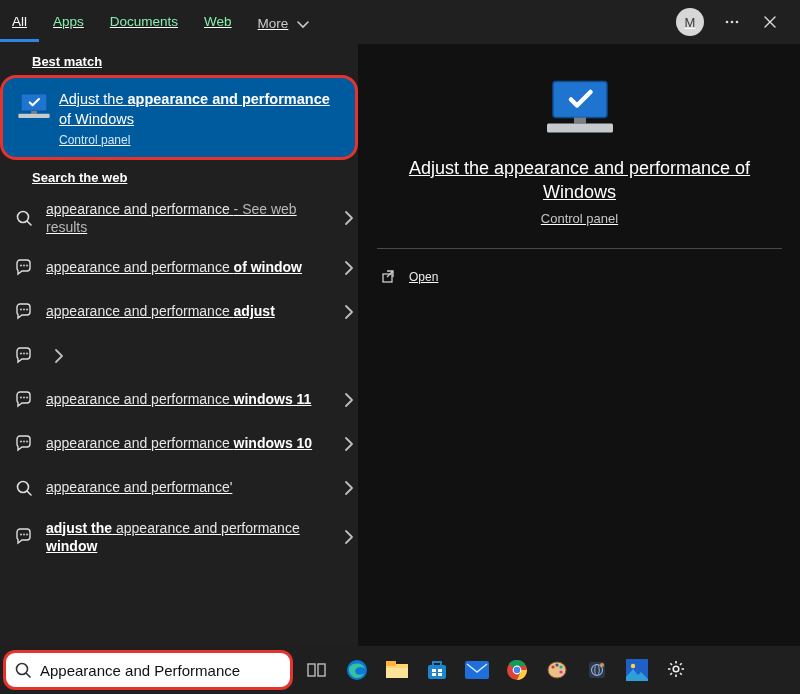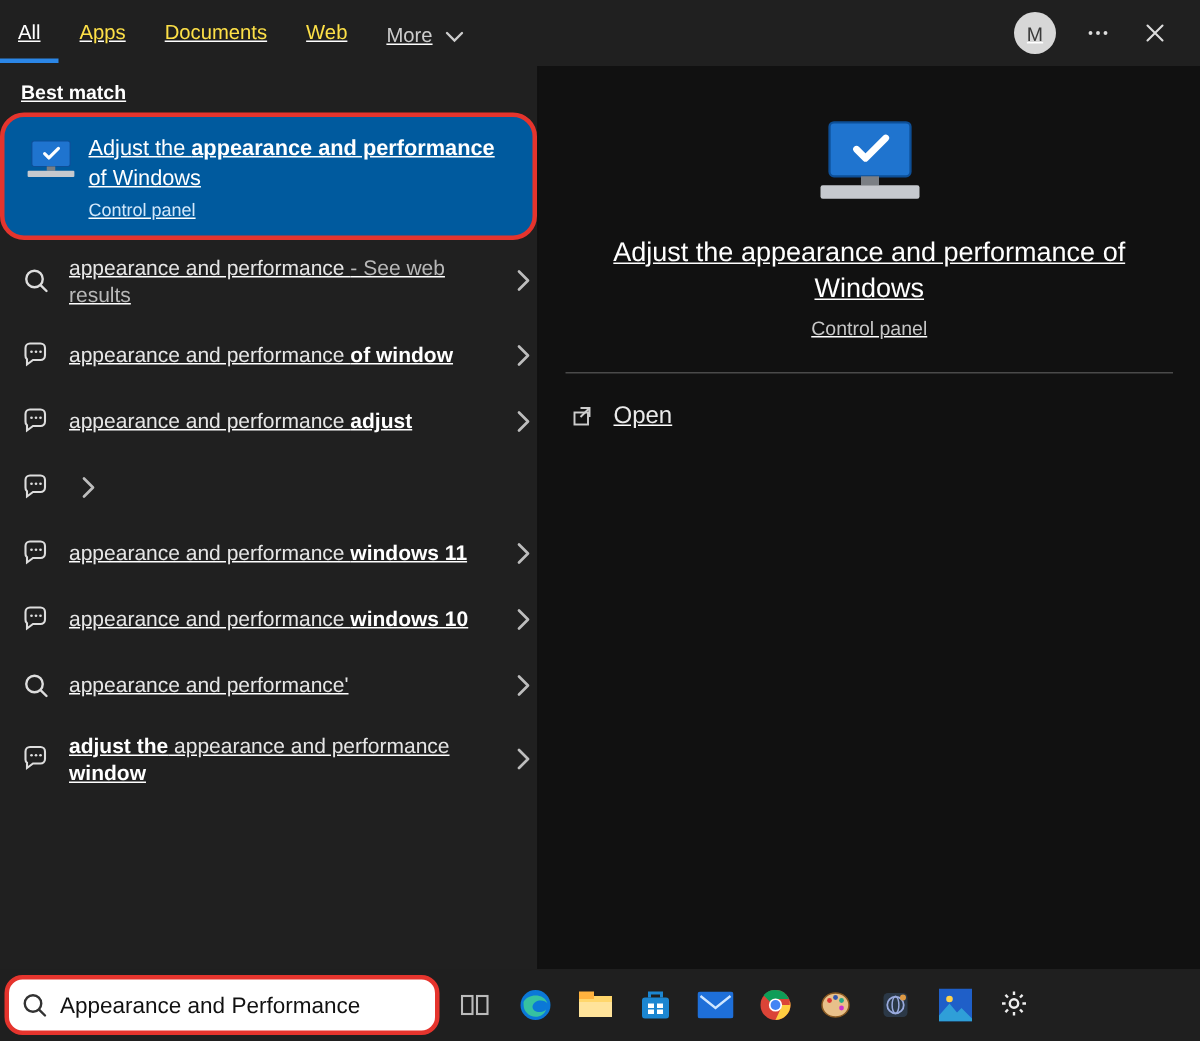--- a/index.html
+++ b/index.html
@@ -1,50 +1,50 @@
 <!DOCTYPE html>
 <html><head>
 <meta charset="utf-8">
 <style>
   * { box-sizing: border-box; margin: 0; padding: 0; font-family: "Segoe UI", -apple-system, sans-serif; }
   body { width: 800px; height: 694px; background: #202020; color: #fff; overflow: hidden; position: relative; }
 
   .window { width: 800px; height: 646px; display: flex; flex-direction: column; background: #202020; text-decoration: underline; }
 
   .tabs { display: flex; align-items: center; height: 44px; padding: 0 12px 0 0; gap: 2px; position: relative; }
-  .tab { padding: 12px 12px 10px; font-size: 13.5px; color: #fde047; border-bottom: 3px solid transparent; cursor: default; }
+  .tab { padding: 12px 12px 10px; font-size: 13.5px; color: #86efac; border-bottom: 3px solid transparent; cursor: default; }
   .tab.active { color: #fff; border-bottom: 3px solid #2b86e6; }
   .tab-more { display: flex; align-items: center; gap: 7px; padding: 12px 12px 10px; font-size: 13.5px; color: #ccc; }
   .tab-spacer { flex: 1; }
   .avatar { width: 28px; height: 28px; border-radius: 50%; background: #d7d7d7; color: #3a3a3a; display: flex; align-items: center; justify-content: center; font-size: 13px; margin-right: 8px; }
   .hdr-btn { width: 36px; height: 36px; display: flex; align-items: center; justify-content: center; color: #ddd; }
 
   .body { flex: 1; display: flex; min-height: 0; }
   .col-left { width: 358px; min-width: 358px; overflow-y: auto; }
   .col-right { flex: 1; background: #111111; display: flex; flex-direction: column; padding: 24px 18px 0; border-left: 1px solid #111; }
 
-  .section-h { font-size: 13px; font-weight: 600; color: #fff; padding: 10px 14px 6px; }
+  .section-h { font-size: 13px; font-weight: 600; color: #fff; padding: 10px 14px 6px; margin-left: 18px; }
 
   .best-match { display: flex; align-items: flex-start; gap: 12px; padding: 12px 14px 10px; background: #005a9e; position: relative; border: 3px solid #e5342d; border-radius: 16px; }
   .bm-icon { width: 30px; height: 24px; position: relative; top: 2px; }
   .bm-text { font-size: 14.5px; line-height: 1.35; }
   .bm-sub { font-size: 12px; color: #d2e8fb; margin-top: 4px; }
 
   .result { display: flex; align-items: center; gap: 12px; padding: 9px 0 9px 14px; min-height: 44px; }
   .result .ricon { width: 20px; display: flex; justify-content: center; }
   .result .rtext { flex: 1; font-size: 14px; color: #e6e6e6; line-height: 1.3; }
   .result .rarrow { width: 22px; color: #bdbdbd; display:flex; align-items:center; justify-content:center;}
   .dim { color: #b8b8b8; }
   b { font-weight: 600; color: #fff; }
 
   .preview-icon { width: 72px; height: 62px; margin: 8px auto 18px; }
   .preview-title { font-size: 18px; text-align: center; padding: 0 8px; line-height: 1.35; }
   .preview-sub { font-size: 13px; color: #c6c6c6; text-align: center; margin-top: 6px; }
   .preview-sep { height: 1px; background: #4a4a4a; margin: 22px 0 12px; }
-  .action { display: flex; align-items: center; gap: 12px; padding: 8px 2px; font-size: 16px; color: #eaeaea; }
+  .action { display: flex; align-items: center; gap: 12px; padding: 8px 2px; font-size: 12px; color: #eaeaea; }
 
   
   .taskbar { position: absolute; bottom: 0; left: 0; width: 800px; height: 48px; background: #1f1f1f; display: flex; align-items: center; }
   .searchbox { width: 290px; height: 40px; margin: 4px 0 4px 3px; background: #fff; display: flex; align-items: center; gap: 8px; border: 3px solid #e5342d; border-radius: 12px; padding: 0 8px 0 8px; }
   .searchbox input { border: none; outline: none; flex: 1; font-size: 15px; color: #111; background: transparent; }
   .tb-rest { flex: 1; display: flex; align-items: center; gap: 4px; padding-left: 6px; }
   .tb-btn { width: 36px; height: 40px; display: flex; align-items: center; justify-content: center; }
 
   svg { display: block; }
 </style>
@@ -139,20 +139,21 @@
             <svg width="34" height="28" viewBox="0 0 48 38">
               <use href="#i-monitor"></use>
             </svg>
           </div>
         <div>
           <div class="bm-text">Adjust the <b>appearance and performance</b> of Windows</div>
           <div class="bm-sub">Control panel</div>
         </div>
       </div>
 
+      <div class="section-h">Search the web</div>
       <div id="web-results">
           <div class="result">
             <span class="ricon">
               <svg width="18" height="18" style="color:#ddd">
                 <use href="#i-search"></use>
               </svg>
             </span>
             <span class="rtext">appearance and performance <span class="dim">- See web results</span></span>
             <span class="rarrow">
               <svg width="14" height="18">

